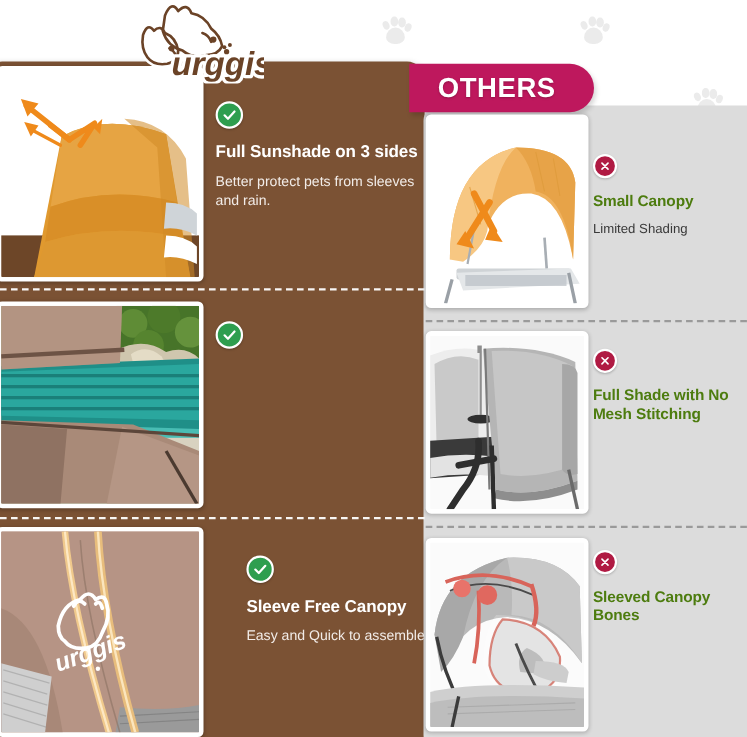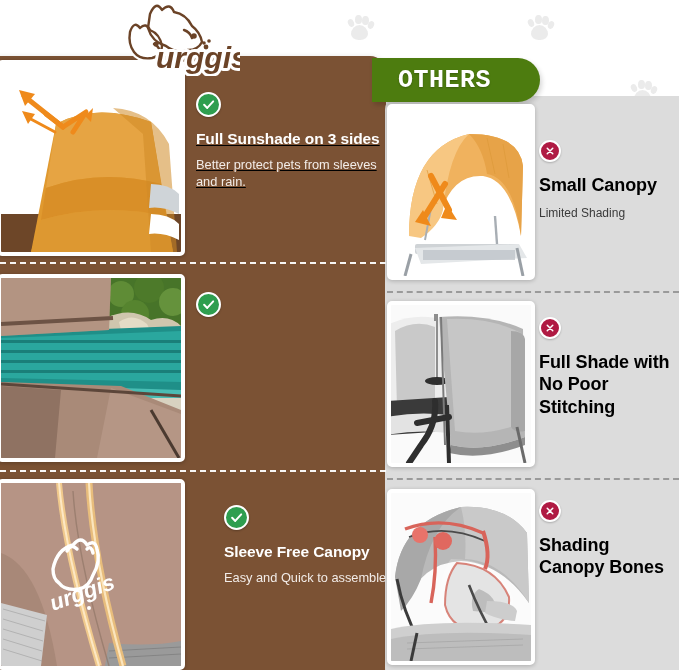--- a/index.html
+++ b/index.html
@@ -28,23 +28,23 @@
     box-shadow: 0 2px 6px rgba(0,0,0,.18);
   }
   .panel-others {
     position: absolute; left: 385px; top: 96px; width: 308px; height: 586px;
     background: #dcdcdc; border-radius: 14px;
   }
 
   
   .others-banner {
     position: absolute; left: 372px; top: 58px; width: 168px; height: 44px;
-    background: #4d7c0f; border-radius: 0 22px 22px 0;
+    background: #be185d; border-radius: 0 22px 22px 0;
     box-shadow: 2px 3px 5px rgba(0,0,0,.16);
-    display: flex; align-items: center; font-family: Liberation Mono, monospace;
+    display: flex; align-items: center;
   }
   .others-banner span {
     margin-left: 26px; color: #ffffff; font-size: 25px; font-weight: bold;
     letter-spacing: .5px;
     text-shadow: 0 1px 2px rgba(0,0,0,.25);
   }
 
   
   .logo { position: absolute; left: 112px; top: -2px; width: 128px; height: 78px; }
   .logo svg { display: block; }
@@ -78,21 +78,21 @@
   }
   .others-text { position: absolute; width: 132px; }
   .badge-no {
     width: 22px; height: 22px; border-radius: 50%;
     background: #b01a43; border: 2px solid #ffffff;
     display: flex; align-items: center; justify-content: center;
     box-shadow: 0 1px 2px rgba(0,0,0,.22);
   }
   .badge-no svg { width: 12px; height: 12px; }
   .title-others {
-    color: #000000; font-size: 18px; font-weight: bold; line-height: 1.24;
+    color: #4d7c0f; font-size: 14px; font-weight: bold; line-height: 1.24;
     margin-top: 12px; letter-spacing: -.1px;
   }
   .sub-others { color: #3a3a3a; font-size: 12px; line-height: 1.35; margin-top: 9px; }
 
   
   .div-ours {
     position: absolute; left: 0; width: 386px; height: 0;
     border-top: 2px dashed #ffffff; opacity: .95;
   }
   .div-others {
@@ -172,21 +172,21 @@
         </g>
         <path d="M18 26 L34 30 L24 42 Z" fill="#ef8a1b"></path>
         <g stroke="#ef8a1b" stroke-width="3" fill="none" stroke-linecap="round">
           <path d="M26 53 L54 68"></path>
         </g>
         <path d="M21 47 L34 50 L27 60 Z" fill="#ef8a1b"></path>
         <path d="M84 52 L92 44 L90 58 Z" fill="#ef8a1b"></path>
       </svg>
     </div>
   </div>
-  <div class="ours-text" style="top:92px;text-decoration:underline;">
+  <div class="ours-text" style="top:92px;">
     <div class="badge-ok">
       <svg viewBox="0 0 24 24">
           <path d="M5 12.5 L10 17.5 L19.5 7" stroke="#ffffff" stroke-width="3.2" fill="none" stroke-linecap="round" stroke-linejoin="round"></path>
         </svg>
     </div>
     <div class="title-ours">Full Sunshade on 3 sides</div>
     <div class="sub-ours">Better protect pets from sleeves and rain.</div>
   </div>
 
   <div class="div-ours" style="top:262px;"></div>
@@ -345,21 +345,21 @@
         <path d="M126 122 L134 158" stroke="#6a6a6a" stroke-width="3" fill="none"></path>
       </svg>
     </div>
   </div>
   <div class="others-text" style="left:539px;top:317px;">
     <div class="badge-no">
       <svg viewBox="0 0 24 24">
           <path d="M6.5 6.5 L17.5 17.5 M17.5 6.5 L6.5 17.5" stroke="#ffffff" stroke-width="3" stroke-linecap="round"></path>
         </svg>
     </div>
-    <div class="title-others">Full Shade with No Poor Stitching</div>
+    <div class="title-others">Full Shade with No Mesh Stitching</div>
   </div>
 
   <div class="div-others" style="top:478px;"></div>
 
   <div class="thumb-others" style="left:387px;top:489px;height:176px;">
     <div class="img-box">
       <svg viewBox="0 0 140 168" preserveAspectRatio="none" width="140" height="168">
         <rect x="0" y="0" width="140" height="168" fill="#fbfbfb"></rect>
         <path d="M4 84 Q10 28 70 14 Q116 12 136 40 L138 110 Q110 70 70 68 Q30 70 14 112 Z" fill="#b9b9b9"></path>
         <path d="M70 14 Q116 12 136 40 L138 110 Q112 68 74 66 Q76 38 70 14 Z" fill="#c9c9c9"></path>
@@ -386,21 +386,21 @@
         <path d="M26 140 L20 168" stroke="#3b3b3b" stroke-width="3" fill="none"></path>
       </svg>
     </div>
   </div>
   <div class="others-text" style="left:539px;top:500px;">
     <div class="badge-no">
       <svg viewBox="0 0 24 24">
           <path d="M6.5 6.5 L17.5 17.5 M17.5 6.5 L6.5 17.5" stroke="#ffffff" stroke-width="3" stroke-linecap="round"></path>
         </svg>
     </div>
-    <div class="title-others">Shading Canopy Bones</div>
+    <div class="title-others">Sleeved Canopy Bones</div>
   </div>
 
   <div class="logo">
     <svg viewBox="0 0 128 78" width="128" height="78">
       <g fill="#ffffff" stroke="#ffffff" stroke-width="7" stroke-linejoin="round" stroke-linecap="round">
         <path d="M38 16 Q44 2 50 12 Q58 4 62 14 Q74 16 80 28 Q88 34 90 44 Q86 52 76 52 Q64 56 54 48 Q40 44 36 30 Z"></path>
         <path d="M18 34 Q22 22 28 30 Q34 24 38 32 Q48 36 50 48 Q50 58 40 60 Q28 62 22 54 Q16 46 18 34 Z"></path>
       </g>
       <g fill="none" stroke="#6b4327" stroke-width="2.4" stroke-linejoin="round" stroke-linecap="round">
         <path d="M38 16 Q44 2 50 12 Q58 4 62 14 Q74 16 80 28 Q88 34 90 44 Q86 52 76 52 Q64 56 54 48 Q40 44 36 30 Z"></path>

